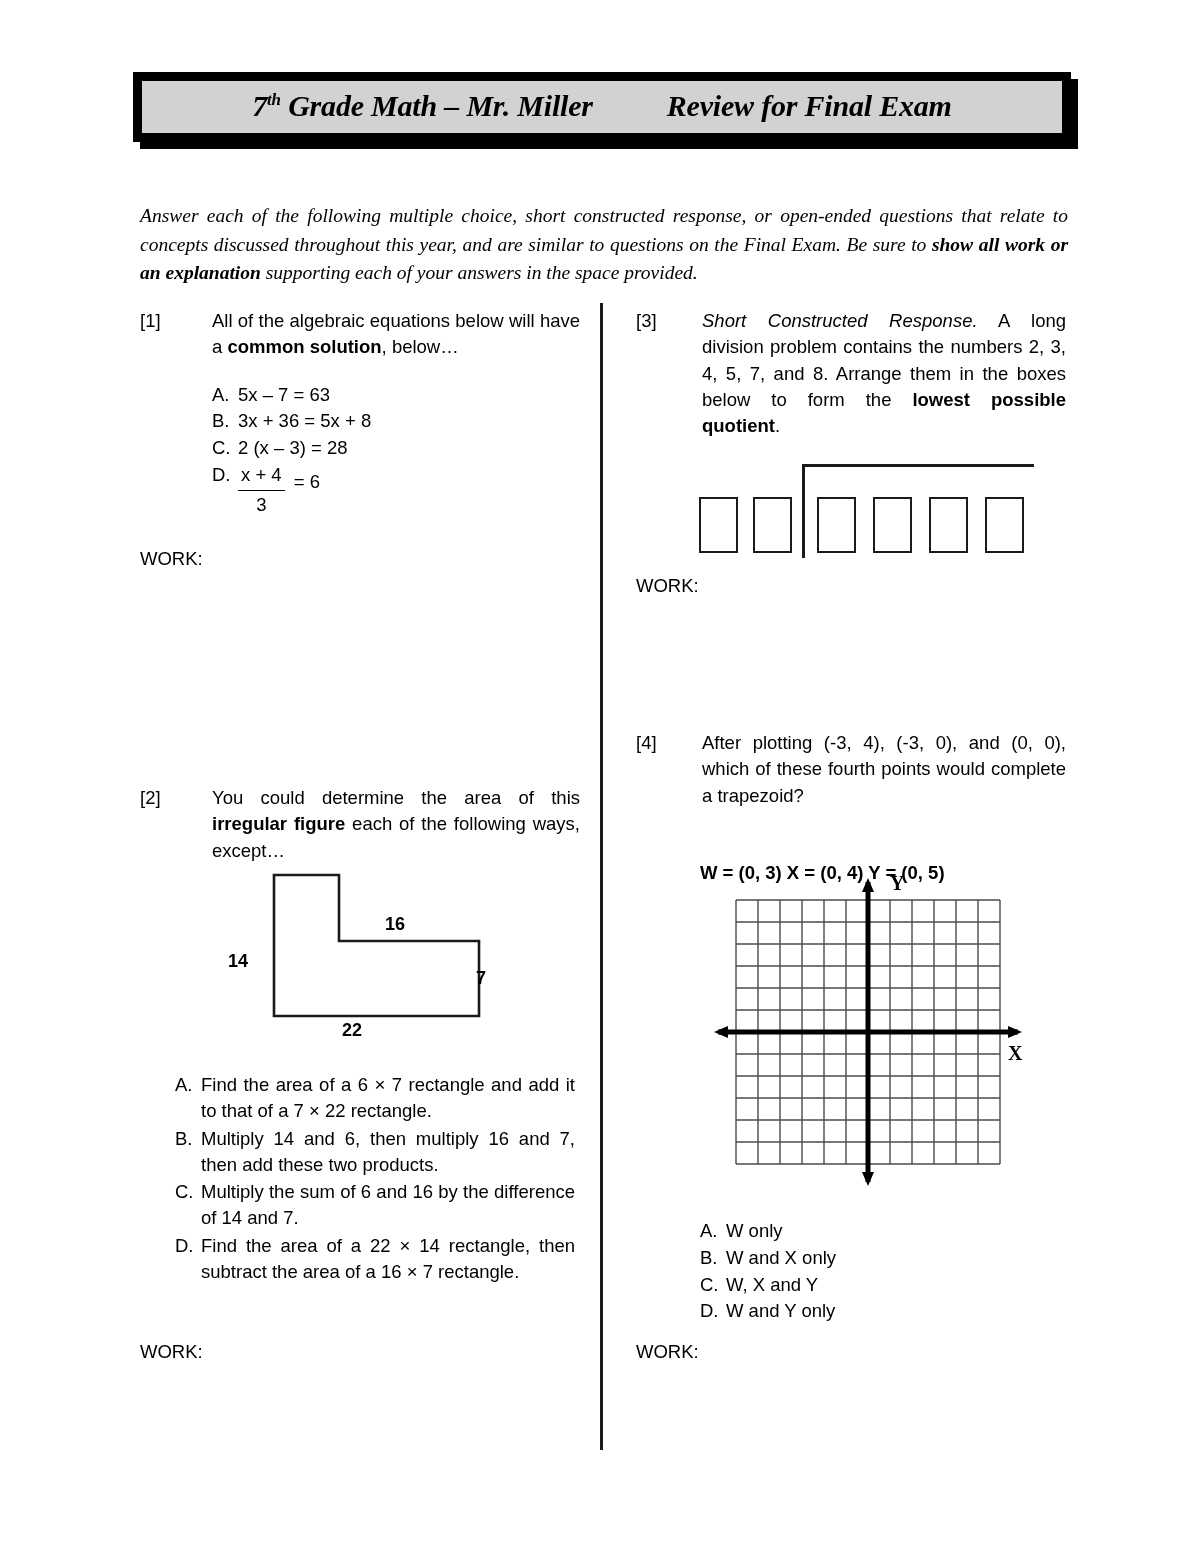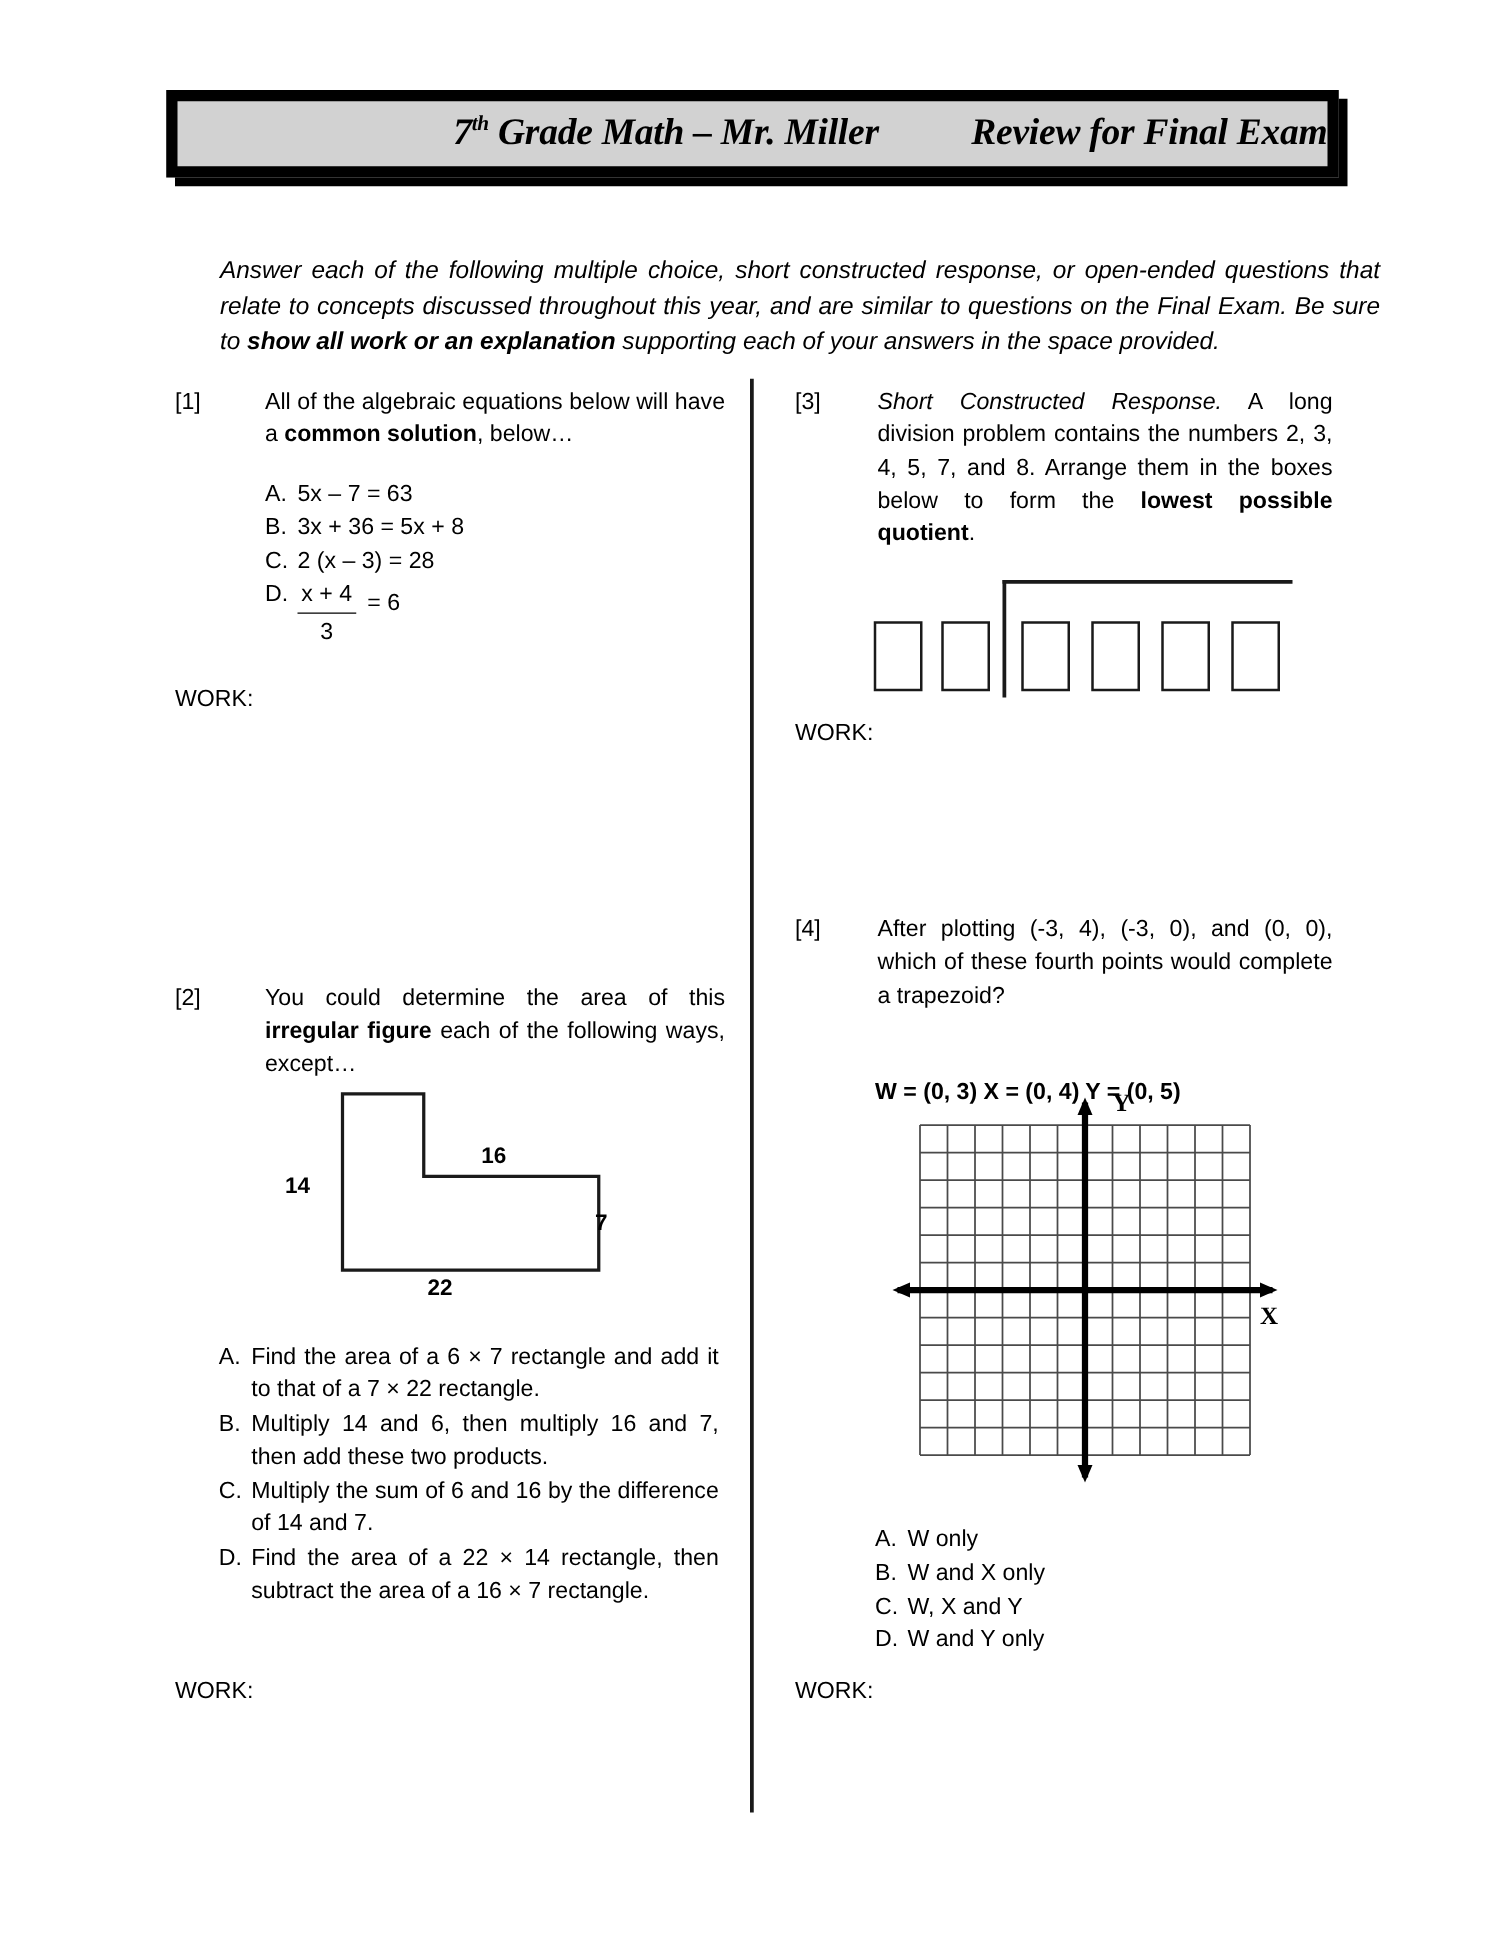--- a/index.html
+++ b/index.html
@@ -26,21 +26,21 @@
     top: 72px;
     width: 938px;
     box-sizing: border-box;
     background: #d2d2d2;
     border: 9px solid #000000;
     box-shadow: 7px 7px 0 0 #000000;
     padding: 8px 0 10px 0;
   }
   .header-line1 {
     display: flex;
-    justify-content: flex-end;
+    justify-content: center;
     align-items: baseline;
     white-space: pre;
   }
   .header-title-left,
   .header-title-right,
   .header-line2 {
     font-family: "Liberation Serif", serif;
     font-weight: bold;
     font-style: italic;
     font-size: 30px;
@@ -57,26 +57,25 @@
     font-size: 29px;
     margin-top: 4px;
   }
 
   
   .instructions {
     position: absolute;
     left: 140px;
     top: 202px;
     width: 928px;
-    font-family: Liberation Sans, sans-serif;
+    font-family: Liberation Serif, serif;
     font-style: italic;
     font-size: 19.5px;
     line-height: 1.47;
     text-align: justify;
-    margin-left: 36px;
   }
   .instructions b { font-weight: bold; }
 
   
   .col-divider {
     position: absolute;
     left: 600px;
     top: 303px;
     width: 3px;
     height: 1147px;
@@ -138,21 +137,21 @@
   .lshape-poly {
     position: absolute;
     left: 52px;
     top: 5px;
   }
   .dim {
     position: absolute;
     font-size: 18px;
     font-weight: bold;
   }
-  .dim-14 { left: 8px;  top: 70px; }
+  .dim-14 { left: 8px;  top: 83px; }
   .dim-16 { left: 165px; top: 46px; }
   .dim-7  { left: 256px; top: 100px; }
   .dim-22 { left: 122px; top: 152px; }
 
   
   .division-wrap {
     position: absolute;
     left: 695px;
     top: 458px;
     width: 345px;

